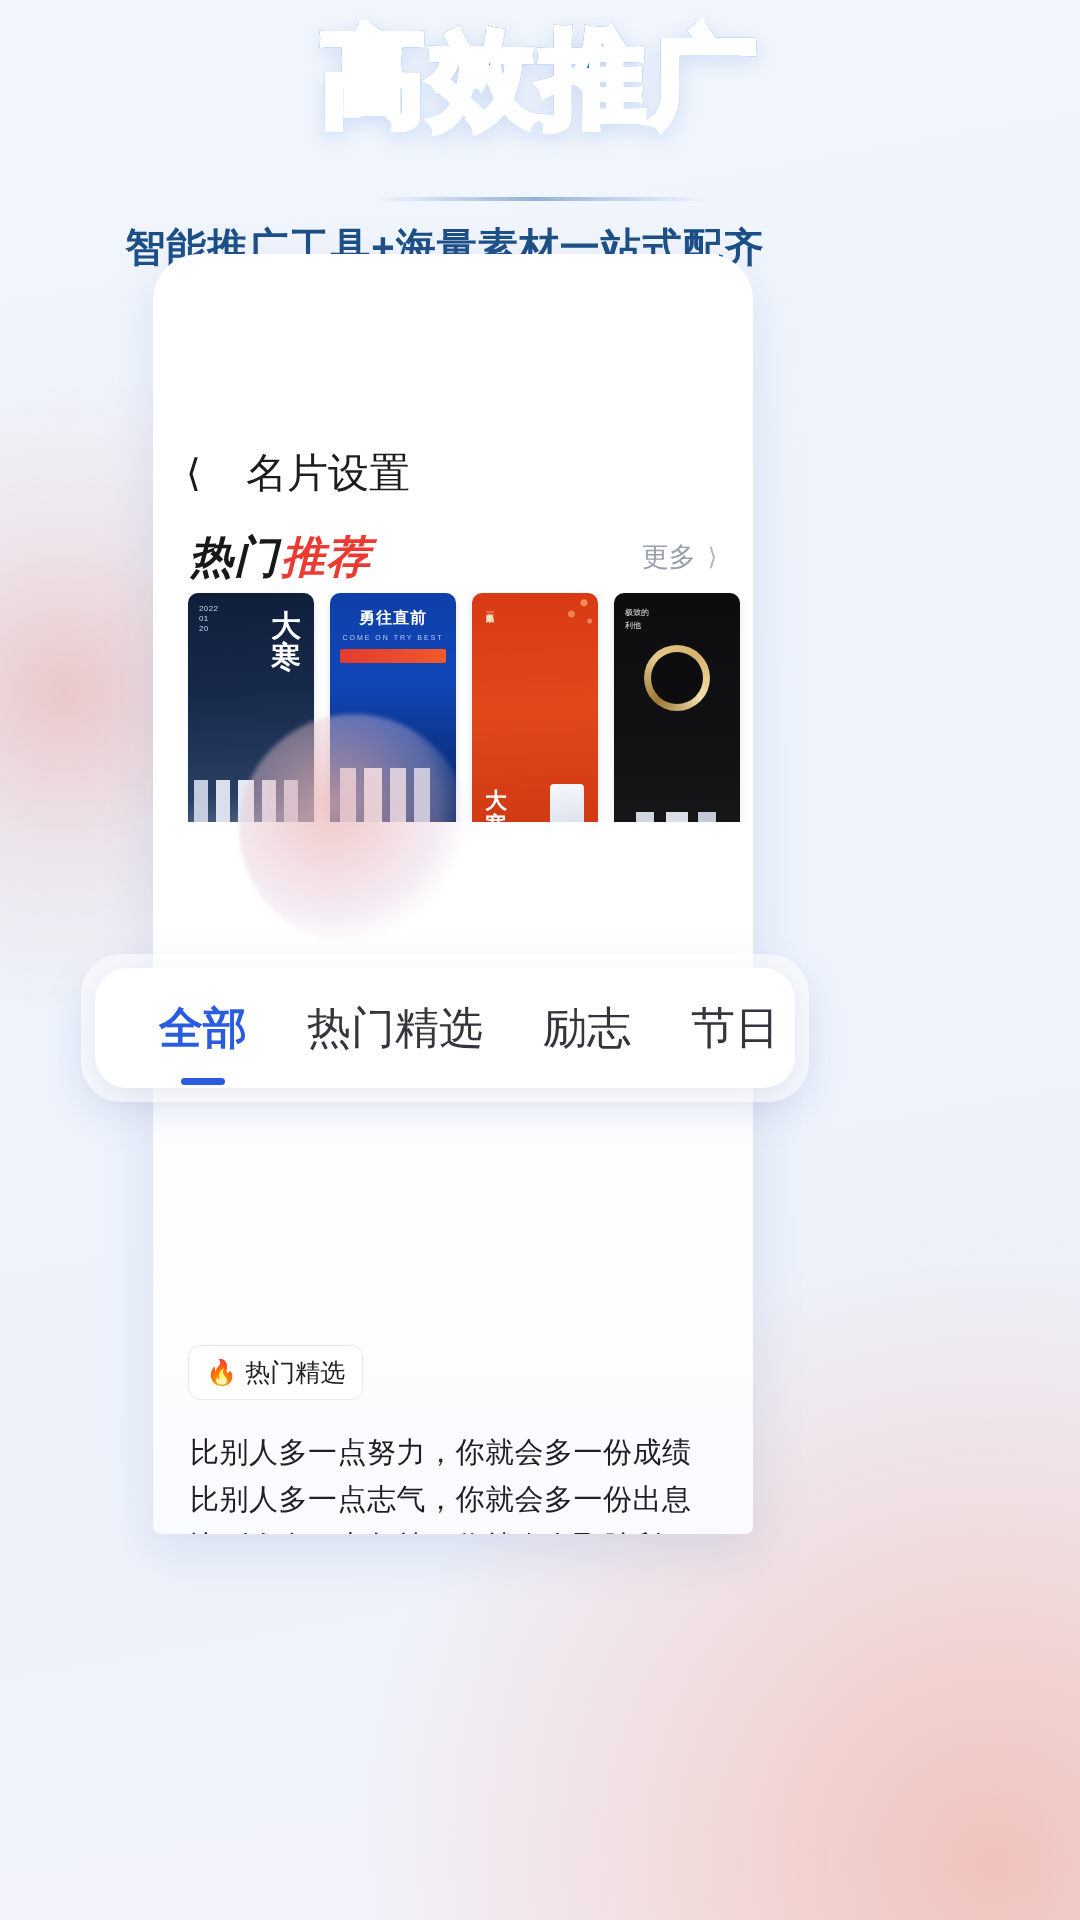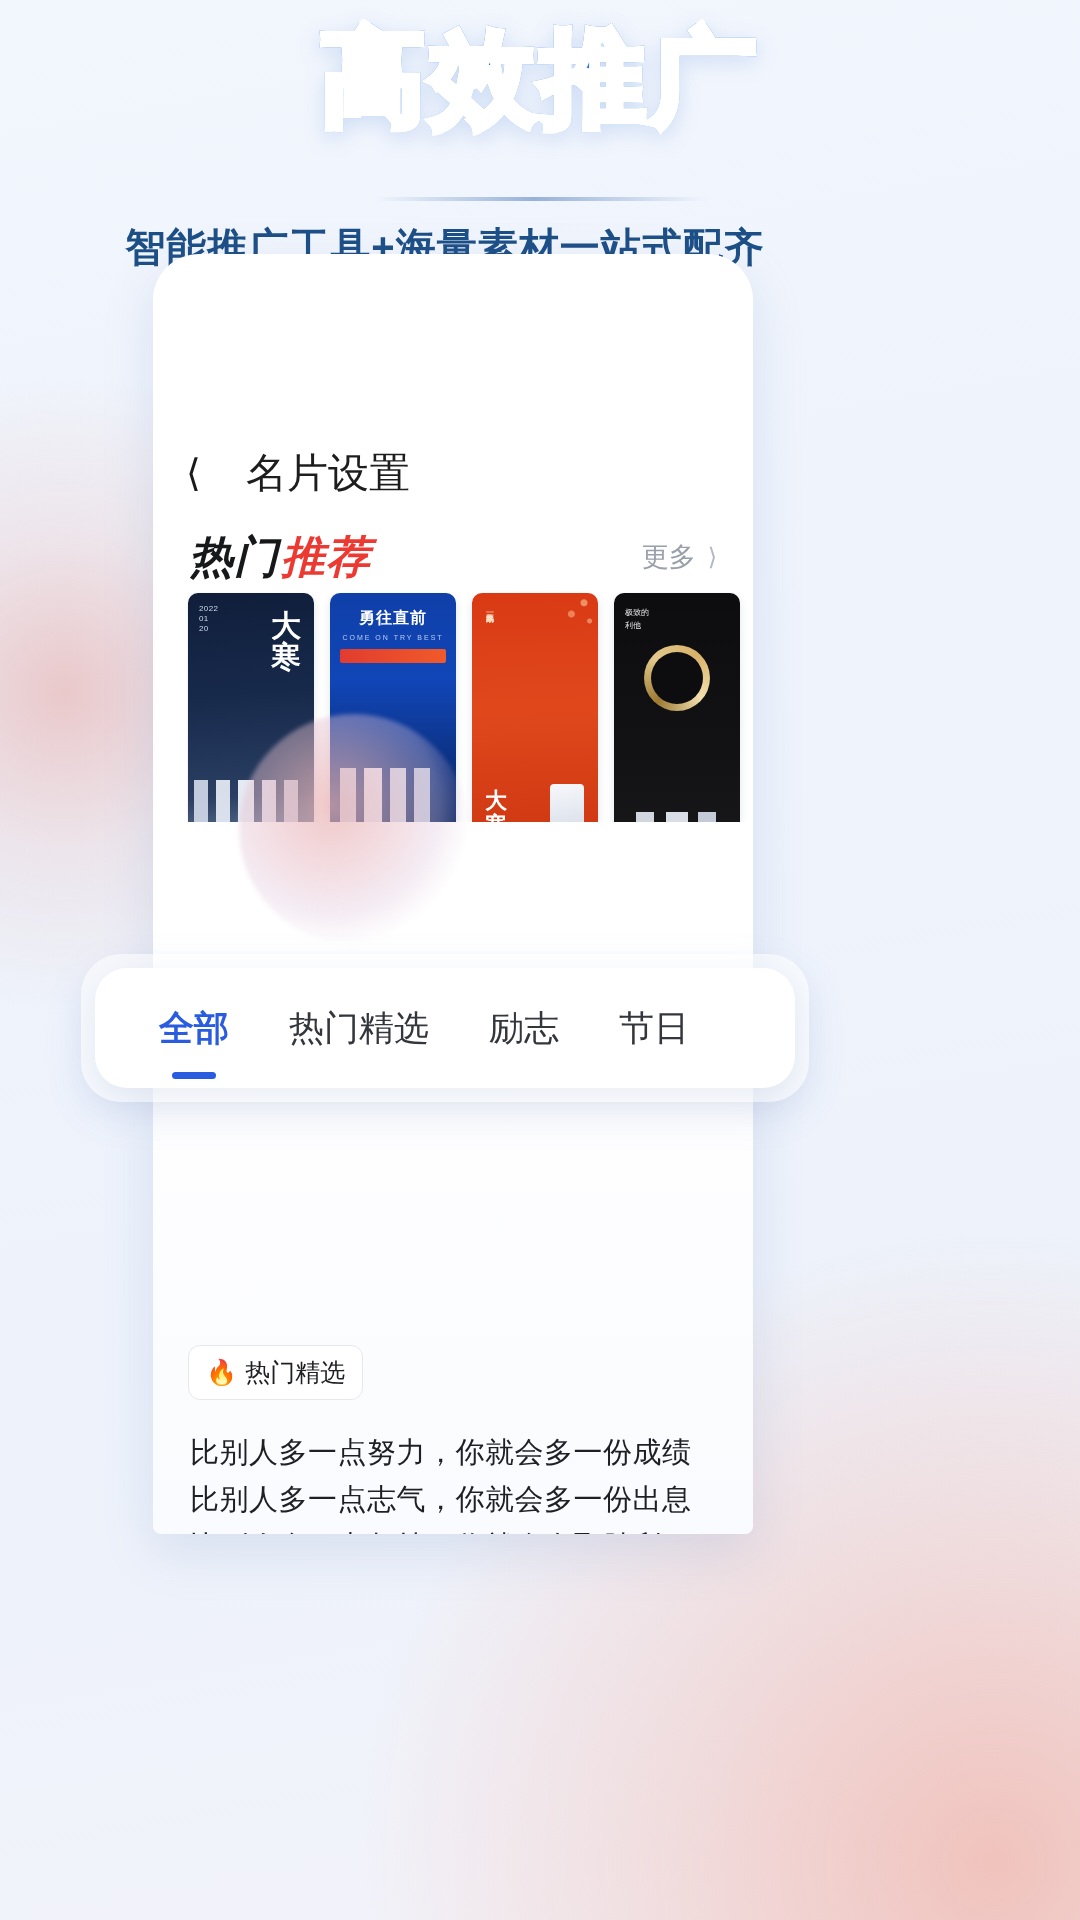--- a/index.html
+++ b/index.html
@@ -147,21 +147,21 @@
     box-shadow:0 10px 30px rgba(100,125,180,.14);
     z-index:6;
     display:flex; align-items:center;
   }
   .tabwrap-outer{
     position:absolute; left:80px; top:953px; width:728px; height:148px;
     background:rgba(255,255,255,.55); border-radius:40px; z-index:5;
     box-shadow:0 14px 38px rgba(110,135,190,.12);
   }
   .tabs{ display:flex; align-items:center; gap:0; padding-left:62px; }
-  .tab{ position:relative; font-size:35px; color:#33363c; margin-right:58px; white-space:nowrap;font-family:Liberation Serif, serif; }
+  .tab{ position:relative; font-size:44px; color:#33363c; margin-right:58px; white-space:nowrap;font-family:Liberation Serif, serif; }
   .tab.active{ color:#2a5ce0; font-weight:700; }
   .tab.active::after{
     content:""; position:absolute; left:50%; transform:translateX(-50%);
     bottom:-26px; width:44px; height:7px; border-radius:4px; background:#2a5ce0;
   }
 
   
   .content{ position:absolute; top:1090px; left:0; width:600px; }
   .badge{
     display:inline-flex; align-items:center; gap:6px;

